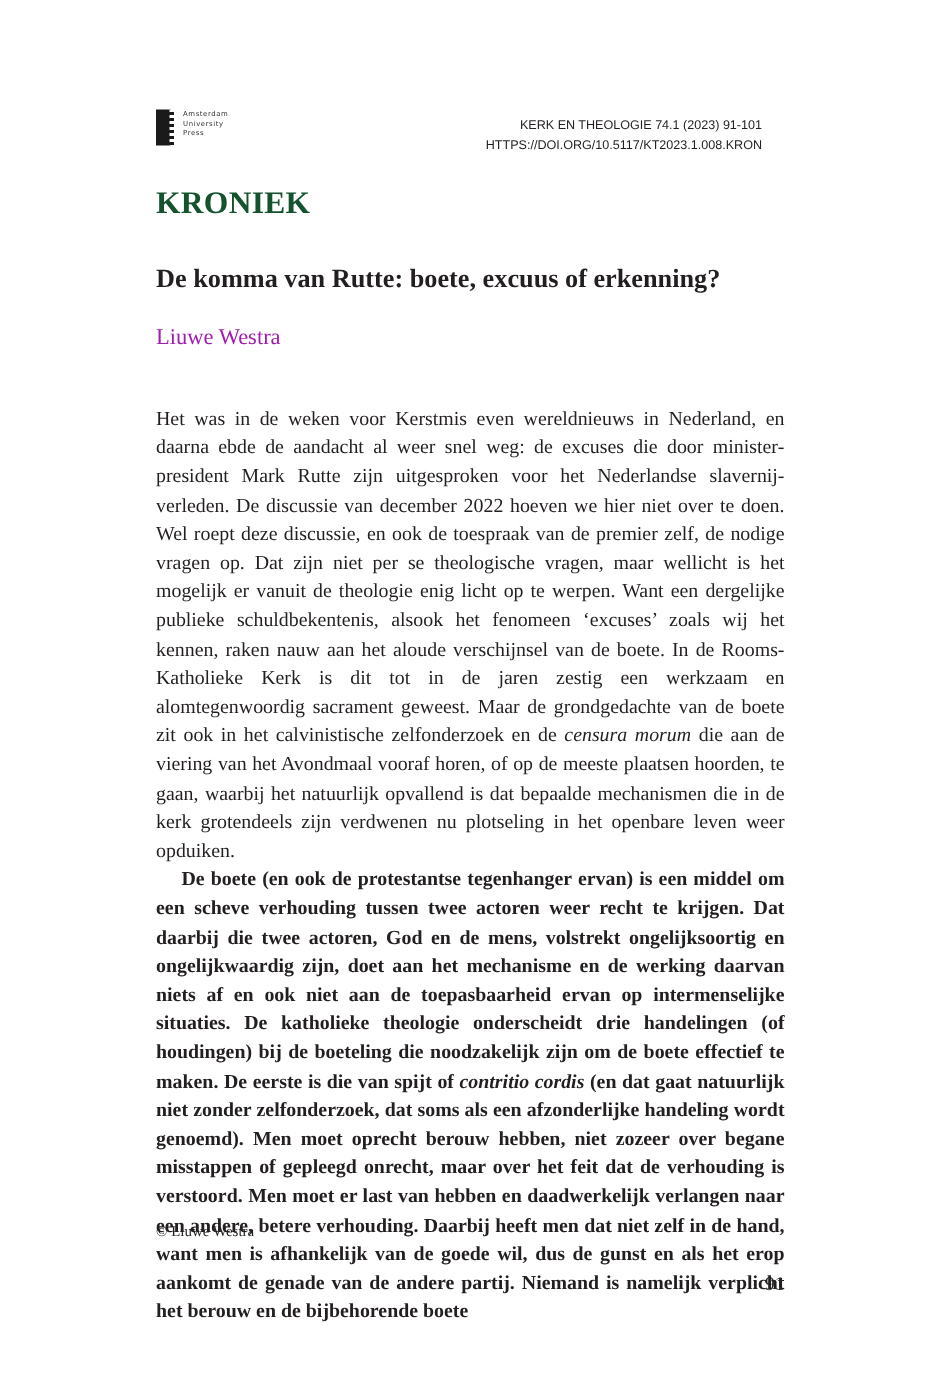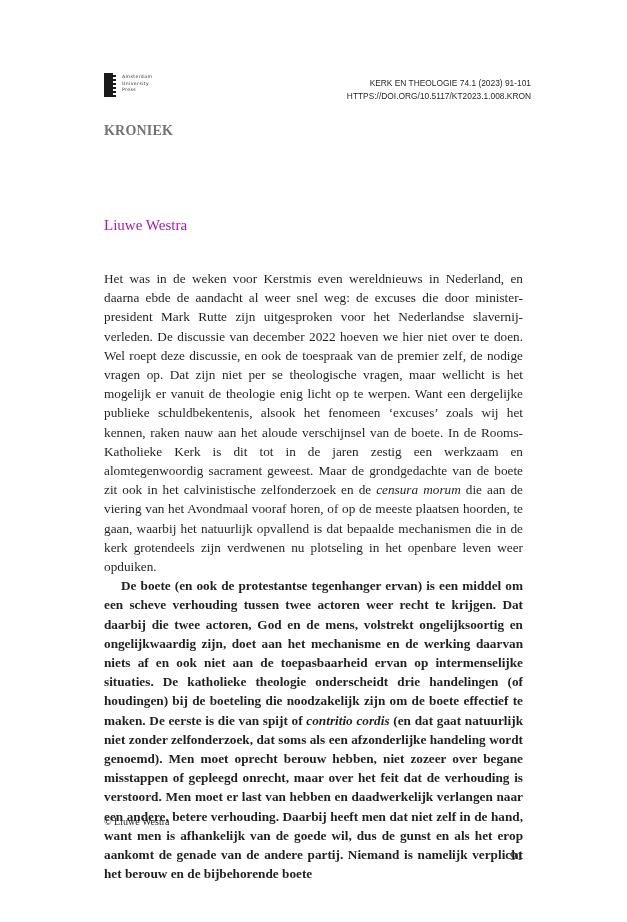--- a/index.html
+++ b/index.html
@@ -7,24 +7,24 @@
   .page { position: absolute; left: 0; top: 0; width: 627px; height: 922px; background: #fff; }
 
   .logo { position: absolute; left: 104px; top: 73px; display: flex; align-items: flex-start; }
   .logo-mark { width: 10px; height: 24px; background: #1a1a1a; position: relative; }
   .logo-mark::after {
     content: ""; position: absolute; right: -2px; top: 0; width: 3px; height: 24px;
     background: repeating-linear-gradient(to bottom, #fff 0 2px, #1a1a1a 2px 4px);
   }
   .logo-text { margin-left: 8px; font-family: "DejaVu Sans", sans-serif; font-size: 4.6px; line-height: 6.6px; color: #333; letter-spacing: 0.4px; padding-top: 1px; }
 
-  .journal { position: absolute; right: 96px; top: 77px; text-align: right; font-family: "Liberation Sans", sans-serif; font-size: 8.4px; line-height: 13px; color: #231f20; }
+  .journal { position: absolute; right: 119px; top: 77px; text-align: right; font-family: "Liberation Sans", sans-serif; font-size: 8.4px; line-height: 13px; color: #231f20; }
   .journal .doi { }
 
-  .section { position: absolute; left: 104px; top: 123px; font-family: "Liberation Serif", serif; font-weight: bold; font-size: 14px; letter-spacing: 0.2px; color: #737373; }
+  .section { position: absolute; left: 104px; top: 123px; font-family: "Liberation Serif", serif; font-weight: bold; font-size: 21px; letter-spacing: 0.2px; color: #14532d; }
   .title { position: absolute; left: 104px; top: 175px; font-family: "Liberation Serif", serif; font-weight: bold; font-size: 17.5px; color: #231f20; white-space: nowrap; }
   .author { position: absolute; left: 104px; top: 217px; font-family: "Liberation Serif", serif; font-size: 15px; color: #a21caf; }
 
   .body { position: absolute; left: 104px; top: 269px; width: 419px; font-family: "Liberation Serif", serif; font-size: 13.25px; line-height: 19.2px; color: #231f20; }
   .body p { margin: 0; text-align: justify; hyphens: manual; }
   .body p.indent { text-indent: 17px; font-weight: bold; }
   .body i { font-style: italic; margin-top: 32px; }
 
   .footer-left { position: absolute; left: 104px; top: 816px; font-family: Liberation Serif, serif; font-size: 10px; color: #231f20; }
   .footer-right { position: absolute; right: 104px; top: 848px; font-family: "Liberation Serif", serif; font-size: 13px; color: #231f20; }
@@ -42,20 +42,21 @@
       <div>Press</div>
     </div>
   </div>
 
   <div class="journal">
     <div>KERK EN THEOLOGIE 74.1 (2023) 91-101</div>
     <div class="doi">HTTPS://DOI.ORG/10.5117/KT2023.1.008.KRON</div>
   </div>
 
   <div class="section">KRONIEK</div>
+  <div class="title">De komma van Rutte: boete, excuus of erkenning?</div>
   <div class="author">Liuwe Westra</div>
 
   <div class="body">
     <p>
       <span>Het was in de weken voor Kerstmis even wereldnieuws in Nederland, en daarna ebde de aandacht al weer snel weg: de excuses die door minister­president Mark Rutte zijn uitgesproken voor het Nederlandse slavernij­verleden. De discussie van december 2022 hoeven we hier niet over te doen. Wel roept deze discussie, en ook de toespraak van de premier zelf, de nodige vragen op. Dat zijn niet per se theologische vragen, maar wellicht is het mogelijk er vanuit de theologie enig licht op te werpen. Want een dergelijke publieke schuldbekentenis, alsook het fenomeen ‘excuses’ zoals wij het kennen, raken nauw aan het aloude verschijnsel van de boete. In de Rooms-Katholieke Kerk is dit tot in de jaren zestig een werkzaam en alomtegenwoordig sacrament geweest. Maar de grondgedachte van de boete zit ook in het calvinistische zelfonderzoek en de </span><i>censura morum</i><span> die aan de viering van het Avondmaal vooraf horen, of op de meeste plaatsen hoorden, te gaan, waarbij het natuurlijk opvallend is dat bepaalde mechanismen die in de kerk grotendeels zijn verdwenen nu plotseling in het openbare leven weer opduiken.</span>
     </p>
     <p class="indent">
       <span>De boete (en ook de protestantse tegenhanger ervan) is een middel om een scheve verhouding tussen twee actoren weer recht te krijgen. Dat daarbij die twee actoren, God en de mens, volstrekt ongelijksoortig en ongelijkwaardig zijn, doet aan het mechanisme en de werking daarvan niets af en ook niet aan de toepasbaarheid ervan op intermenselijke situaties. De katholieke theologie onderscheidt drie handelingen (of houdingen) bij de boeteling die noodzakelijk zijn om de boete effectief te maken. De eerste is die van spijt of </span><i>contritio cordis</i><span> (en dat gaat natuurlijk niet zonder zelfonderzoek, dat soms als een afzonderlijke handeling wordt genoemd). Men moet oprecht berouw hebben, niet zozeer over begane misstappen of gepleegd onrecht, maar over het feit dat de verhouding is verstoord. Men moet er last van hebben en daadwerkelijk verlangen naar een andere, betere verhouding. Daarbij heeft men dat niet zelf in de hand, want men is afhankelijk van de goede wil, dus de gunst en als het erop aankomt de genade van de andere partij. Niemand is namelijk verplicht het berouw en de bijbehorende boete</span>
     </p>
   </div>

